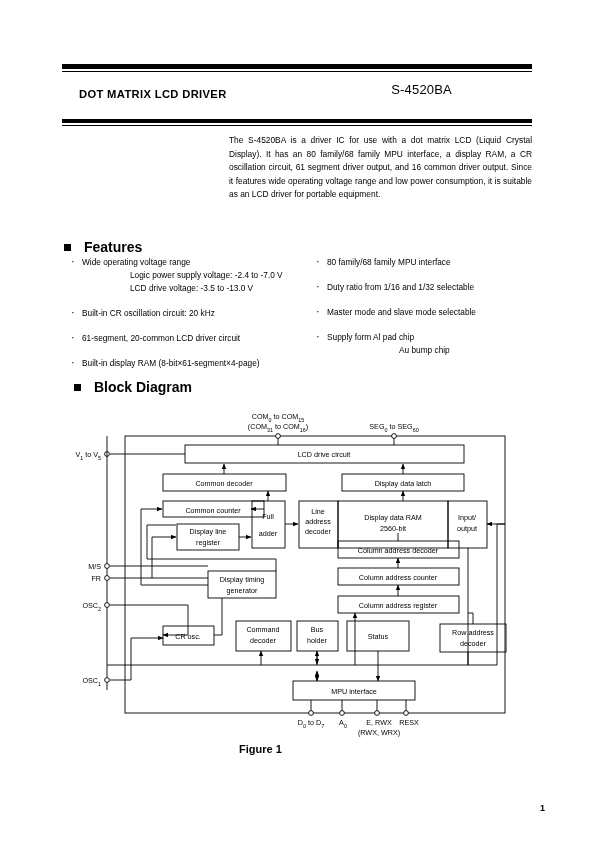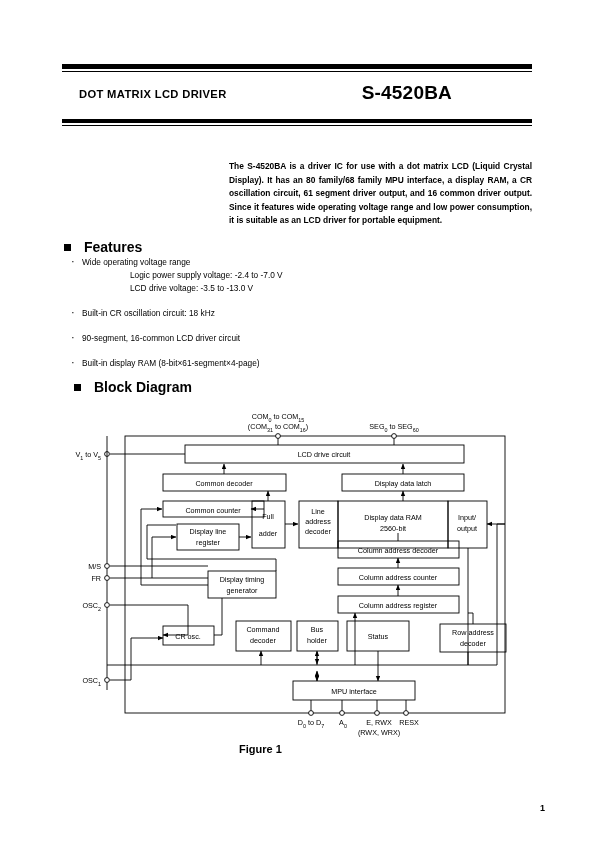--- a/index.html
+++ b/index.html
@@ -60,36 +60,35 @@
     left: 79px;
     top: 88px;
     font-size: 11.2px;
     font-weight: bold;
     letter-spacing: 0.35px;
   }
   .doc-title {
     position: absolute;
     right: 62px;
     top: 82px;
-    font-size: 19px;
-    font-weight: bold;
+    font-size: 13px;
+    font-weight: normal;
     letter-spacing: 0.2px;
   }
 
   
   .intro {
     position: absolute;
     left: 229px;
-    top: 160px;
+    top: 134px;
     width: 303px;
     font-size: 8.4px;
     line-height: 13.6px;
     text-align: justify;
     text-justify: inter-word;
-    font-weight: bold;
   }
 
   
   .sec-head {
     position: absolute;
     font-size: 14px;
     font-weight: bold;
   }
   .sec-head .sq {
     display: inline-block;
@@ -166,25 +165,34 @@
   <div class="sec-head" id="features-head">
     <span class="sq"></span><span>Features</span>
   </div>
 
   <div class="feat-col" id="feat-left">
     <div class="feat-item">
       <div>Wide operating voltage range</div>
       <div class="feat-sub">Logic power supply voltage: -2.4 to -7.0 V</div>
       <div class="feat-sub">LCD drive voltage: -3.5 to -13.0 V</div>
     </div>
-    <div class="feat-item">Built-in CR oscillation circuit: 18 kHz</div>
-    <div class="feat-item">90-segment, 16-common LCD driver circuit</div>
+    <div class="feat-item">Built-in CR oscillation circuit: 20 kHz</div>
+    <div class="feat-item">61-segment, 20-common LCD driver circuit</div>
     <div class="feat-item">Built-in display RAM (8-bit×61-segment×4-page)</div>
   </div>
 
+  <div class="feat-col" id="feat-right">
+    <div class="feat-item">80 family/68 family MPU interface</div>
+    <div class="feat-item">Duty ratio from 1/16 and 1/32 selectable</div>
+    <div class="feat-item">Master mode and slave mode selectable</div>
+    <div class="feat-item">
+      <div class="nowrap">Supply form   Al pad chip</div>
+      <div class="feat-sub2">Au bump chip</div>
+    </div>
+  </div>
 
   <div class="sec-head" id="blockdiagram-head">
     <span class="sq"></span><span>Block Diagram</span>
   </div>
 
   <div id="block-diagram">
     <svg width="595" height="360" viewBox="0 0 595 360" xmlns="http://www.w3.org/2000/svg">
       <defs>
         <marker id="ar" markerWidth="7" markerHeight="7" refX="6" refY="2.6" orient="auto">
           <path d="M0,0 L6.4,2.6 L0,5.2 z" fill="#000"></path>

